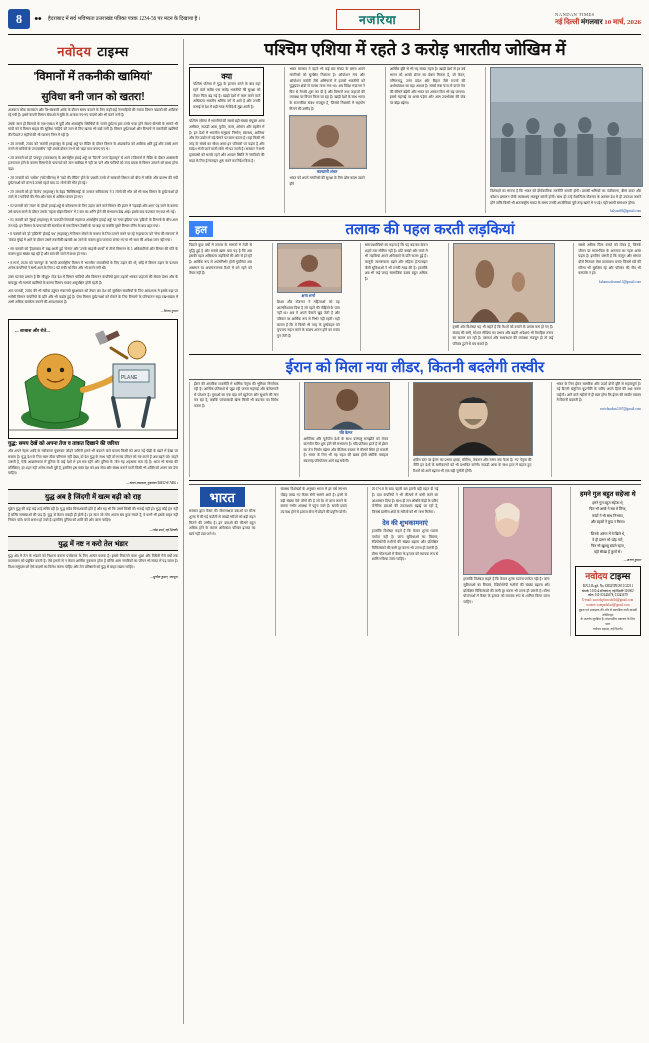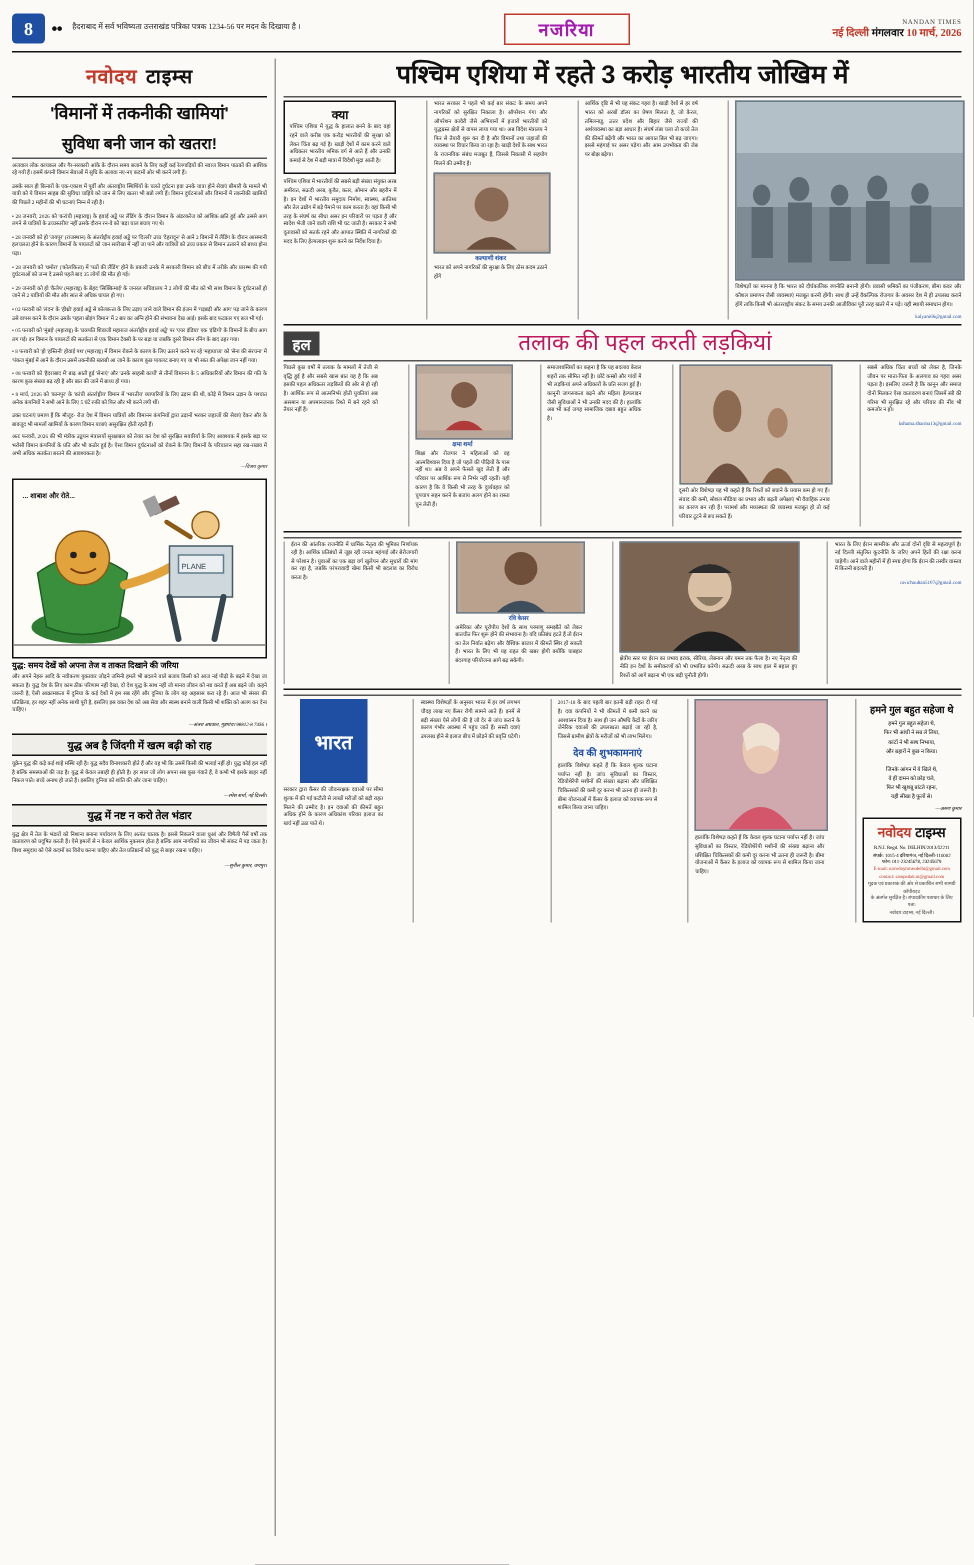--- a/index.html
+++ b/index.html
@@ -12,24 +12,24 @@
   .masthead{display:flex;align-items:center;height:26px;border-bottom:1.5px solid #111;padding-bottom:2px;}
   .pagebadge{
     width:22px;height:20px;background:#1f4fa3;color:#fff;border-radius:3px;
     display:flex;align-items:center;justify-content:center;font-size:12px;font-weight:bold;
   }
   .mast-left{flex:0 0 auto;display:flex;align-items:center;gap:4px;}
   .mast-dots{font-size:13px;letter-spacing:-1px;color:#111;}
   .mast-meta{font-size:5.2px;line-height:1.5;color:#222;margin-left:3px;}
   .mast-center{flex:1 1 auto;display:flex;justify-content:center;}
   .nazariya{
-    border:1.2px solid #c0392b;color:#a21caf;font-weight:bold;font-size:12px;
+    border:1.2px solid #c0392b;color:#0f766e;font-weight:bold;font-size:12px;
     padding:1px 22px;letter-spacing:1px;font-family:"Liberation Sans",sans-serif;
   }
-  .mast-right{font-size:7px;text-align:right;color:#111;}
+  .mast-right{font-size:7px;color:#111;}
   .mast-right .eng{font-size:4.6px;letter-spacing:.4px;color:#444;}
   .mast-right .hin{font-weight:bold;font-size:7px;}
   .mast-right .red{color:#c0392b;}
 
   
   .rule{border-top:1px solid #111;margin:3px 0;}
   .thinrule{border-top:.6px solid #555;margin:2px 0;}
   .col-rule{border-left:.6px solid #999;}
   .body-txt{
     font-size:3.55px;line-height:1.58;text-align:justify;color:#1a1a1a;
@@ -81,46 +81,46 @@
     text-align:center;padding:2px 0;font-size:7px;margin:4px 0 3px;
   }
   .sign{font-size:3.3px;text-align:right;font-style:italic;margin-top:2px;}
 
   
   .topstory-head{
     font-family:"Liberation Sans",sans-serif;font-weight:bold;font-size:17px;
     text-align:center;line-height:1.2;margin:1px 0 4px;color:#111;
   }
   .story-head{
-    font-family:"Liberation Sans",sans-serif;font-weight:normal;font-size:15px;
-    text-align:center;line-height:1.2;margin:2px 0 3px;color:#be185d;
+    font-family:"Liberation Sans",sans-serif;font-weight:bold;font-size:15px;
+    text-align:center;line-height:1.2;margin:2px 0 3px;color:#1d4ed8;
   }
   .story-head.sm{font-size:13px;}
   .kya-box{
     border:1px solid #111;padding:2px 3px;margin-bottom:3px;
   }
   .kya-title{
     font-family:"Liberation Sans",sans-serif;font-weight:bold;font-size:8px;text-align:center;
     color:#111;margin-bottom:1px;
   }
   .photo{background:#9fb0bd;border:.5px solid #6d7d89;display:block;}
   .photo.portrait{background:#b9a79a;}
   .photo.crowd{background:#8e9aa5;}
   .photo.warm{background:#c0a68f;}
   .photo.pink{background:#c9a0a8;}
   .cols5{display:flex;gap:20px;}
   .cols5>div{flex:1;}
 
   .hal-badge{
-    background:#404040;color:#fff;font-family:"Liberation Sans",sans-serif;font-weight:bold;
+    background:#3b82f6;color:#fff;font-family:"Liberation Sans",sans-serif;font-weight:bold;
     font-size:10px;padding:1px 6px;display:inline-block;
   }
   .bharat-badge{
     background:#1f4fa3;color:#fff;font-family:"Liberation Sans",sans-serif;font-weight:bold;
-    font-size:13px;padding:19px 10px;display:inline-block;
+    font-size:13px;padding:1px 10px;display:inline-block;
   }
   .amrika-badge{
     background:#c0392b;color:#fff;font-family:"Liberation Sans",sans-serif;font-weight:bold;
     font-size:11px;padding:1px 8px;display:inline-block;
   }
   .sub-head{
     font-family:"Liberation Sans",sans-serif;font-weight:bold;font-size:6.5px;text-align:center;
     margin:2px 0;
   }
   .poem{font-size:3.6px;line-height:1.7;text-align:center;}
@@ -369,20 +369,21 @@
                 <p>सबसे अधिक चिंता बच्चों को लेकर है, जिनके जीवन पर माता-पिता के अलगाव का गहरा असर पड़ता है। इसलिए जरूरी है कि कानून और समाज दोनों मिलकर ऐसा वातावरण बनाएं जिसमें स्त्री की गरिमा भी सुरक्षित रहे और परिवार की नींव भी कमजोर न हो।</p>
               </div>
             <div class="mail">kshama.sharma13@gmail.com</div>
           </div>
         </div>
       </div>
 
       <div class="rule"></div>
 
       <div>
+        <div class="story-head">ईरान को मिला नया लीडर, कितनी बदलेगी तस्वीर</div>
         <div class="thinrule"></div>
         <div class="cols5" style="margin-top:2px;">
           <div class="divider-v" style="padding-left:4px;">
             <div class="body-txt">
                 <p>ईरान की आंतरिक राजनीति में धार्मिक नेतृत्व की भूमिका निर्णायक रही है। आर्थिक प्रतिबंधों से जूझ रही जनता महंगाई और बेरोजगारी से परेशान है। युवाओं का एक बड़ा वर्ग खुलेपन और सुधारों की मांग कर रहा है, जबकि परंपरावादी खेमा किसी भी बदलाव का विरोध करता है।</p>
               </div>
           </div>
           <div class="divider-v" style="padding-left:4px;">
             <div class="photo portrait" style="width:100%;height:46px;">
               <svg width="100%" height="46" viewBox="0 0 80 46">

